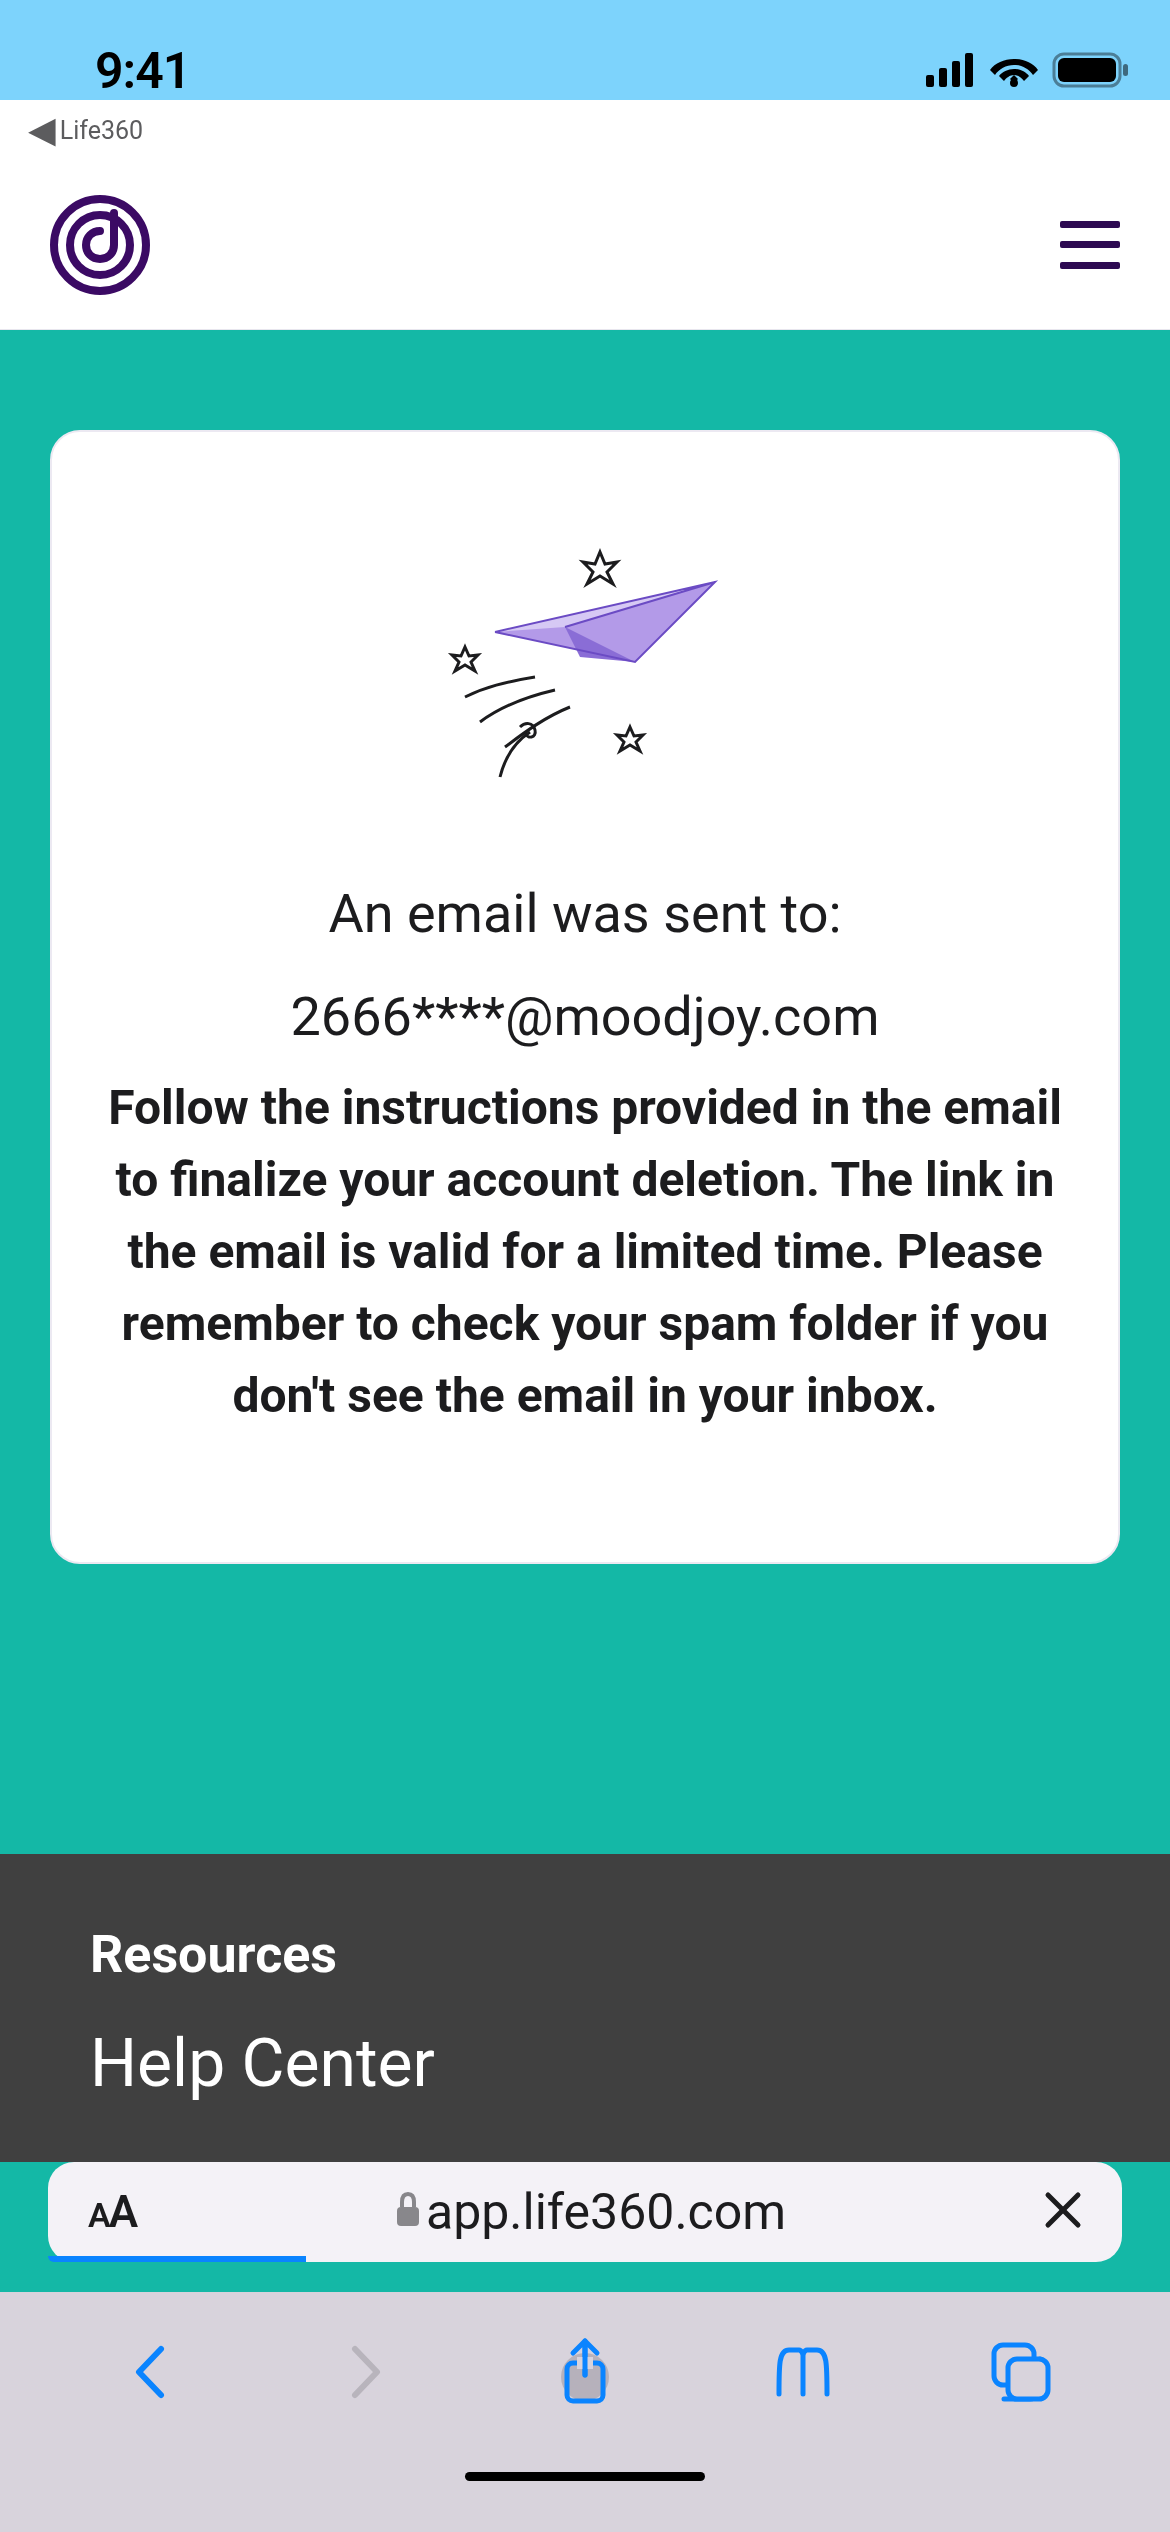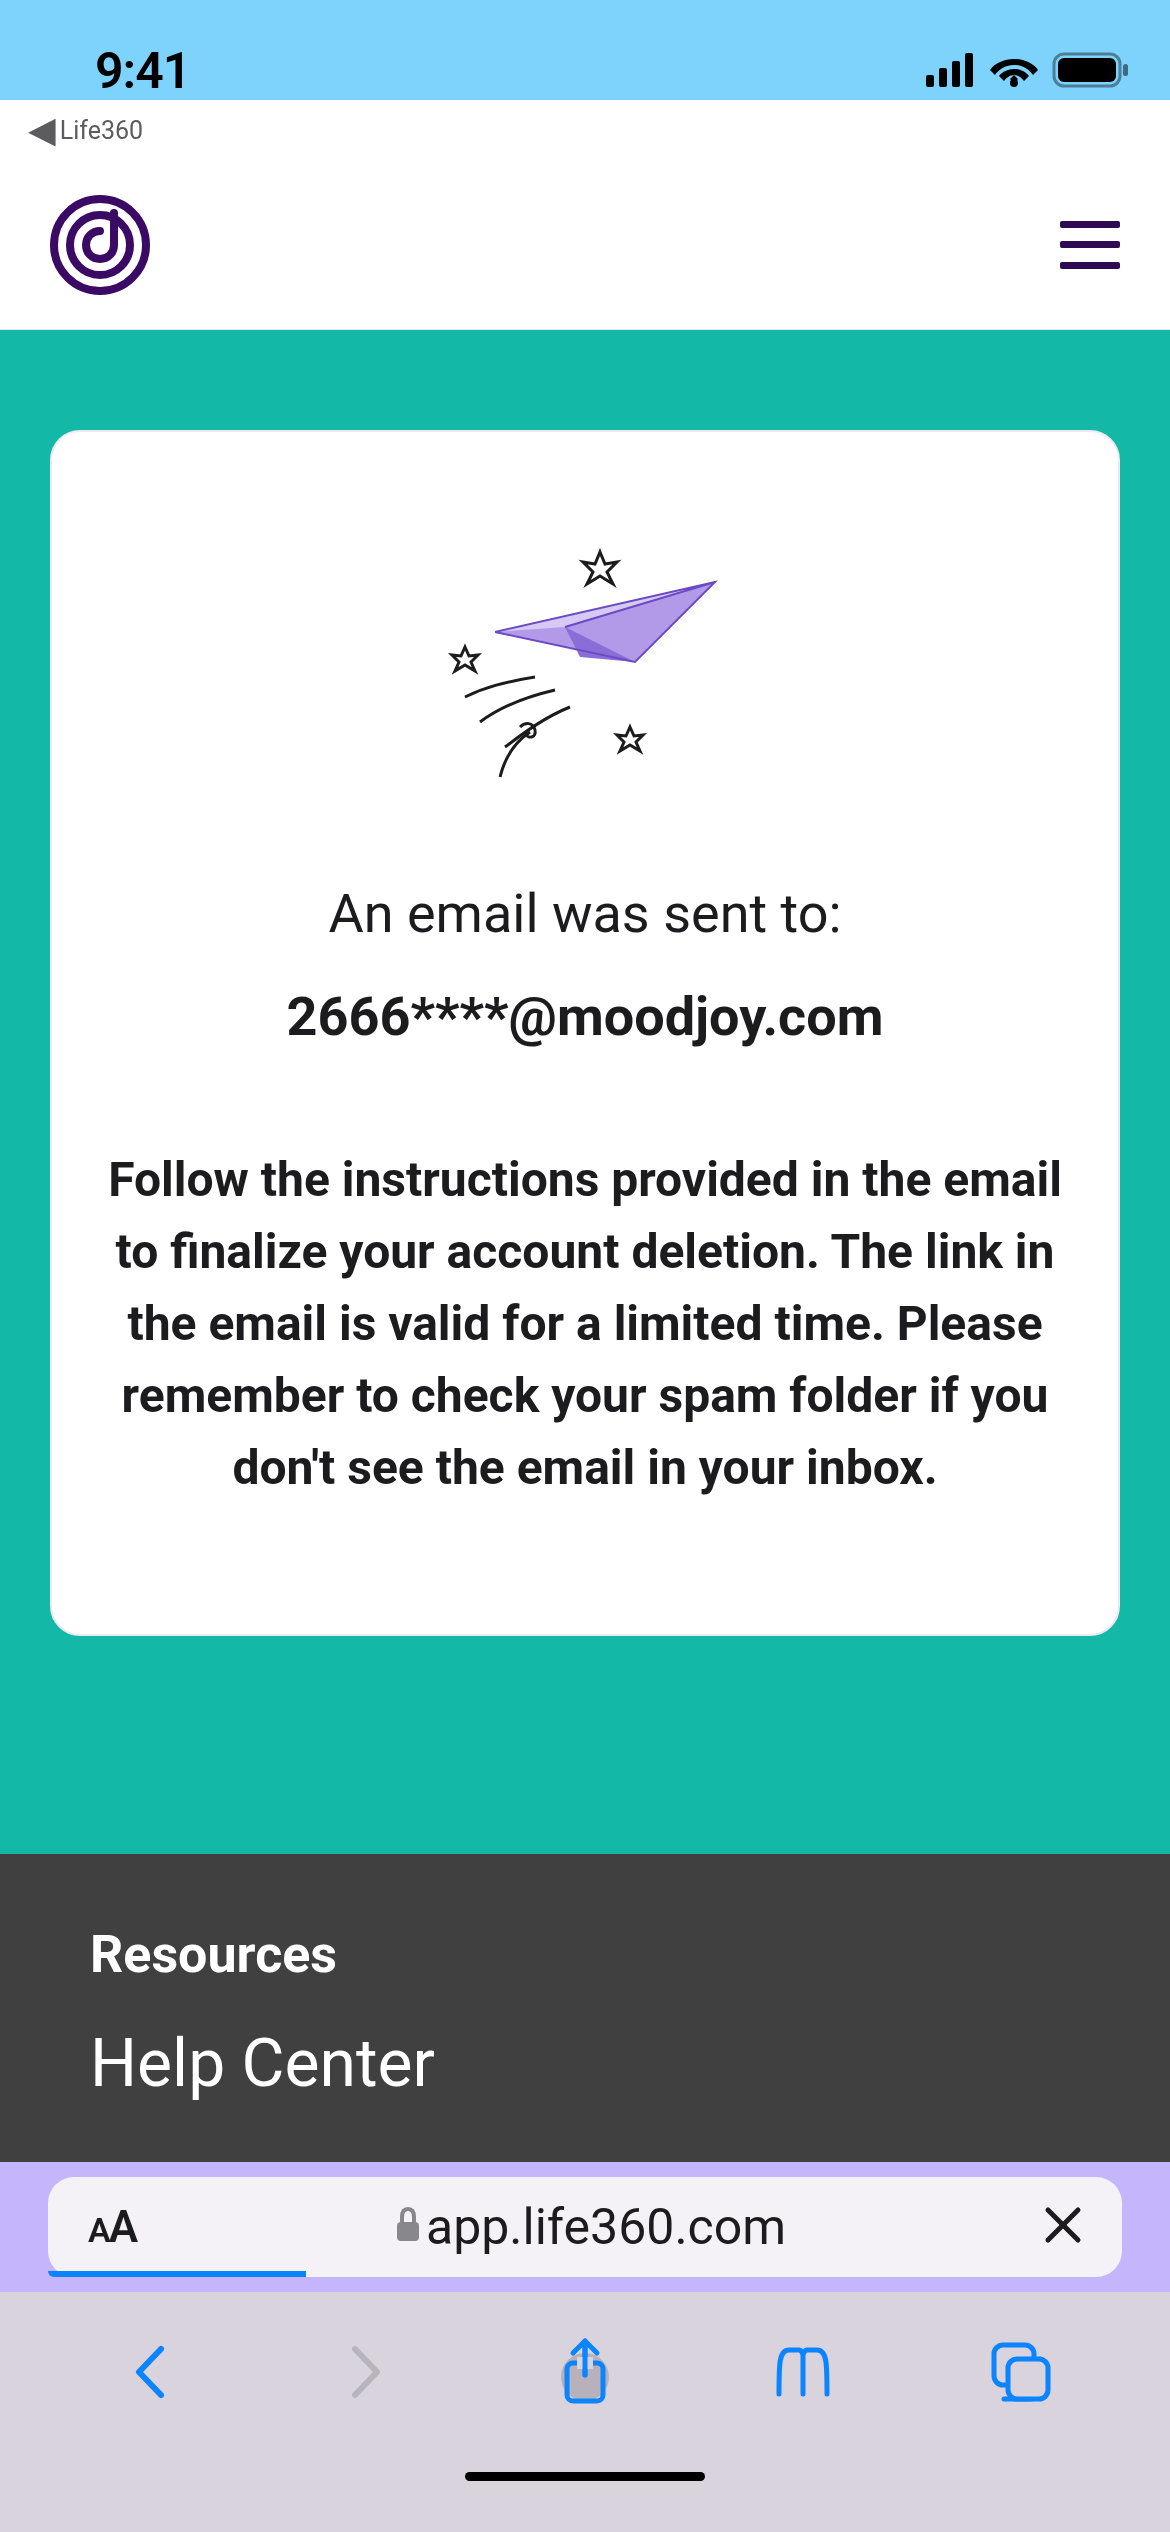--- a/index.html
+++ b/index.html
@@ -123,23 +123,23 @@
     
     .card-title {
       font-size: 54px;
       font-weight: 400;
       color: #1c1c1e;
       margin-bottom: 40px;
     }
     
     .card-email {
       font-size: 54px;
-      font-weight: 700;
-      color: #1c1c1e;
-      margin-bottom: 96px;
+      font-weight: 400;
+      color: #1c1c1e;
+      margin-bottom: 24px;
     }
     
     .card-body {
       font-size: 48px;
       font-weight: 700;
       color: #1c1c1e;
       line-height: 1.5;
       padding: 0 10px;
     }
     
@@ -159,23 +159,22 @@
     .footer-link {
       font-size: 66px;
       font-weight: 400;
       color: #ffffff;
     }
     
     
     .safari-url-bar {
       height: 130px;
       display: flex;
-      align-items: center;
       padding: 0 48px;
-      background: #c4b5fd;
+      background: #14b8a6;
     }
     
     .url-pill {
       flex: 1;
       height: 100px;
       background: #f4f2f7;
       border-radius: 26px;
       display: flex;
       align-items: center;
       padding: 0 40px;

